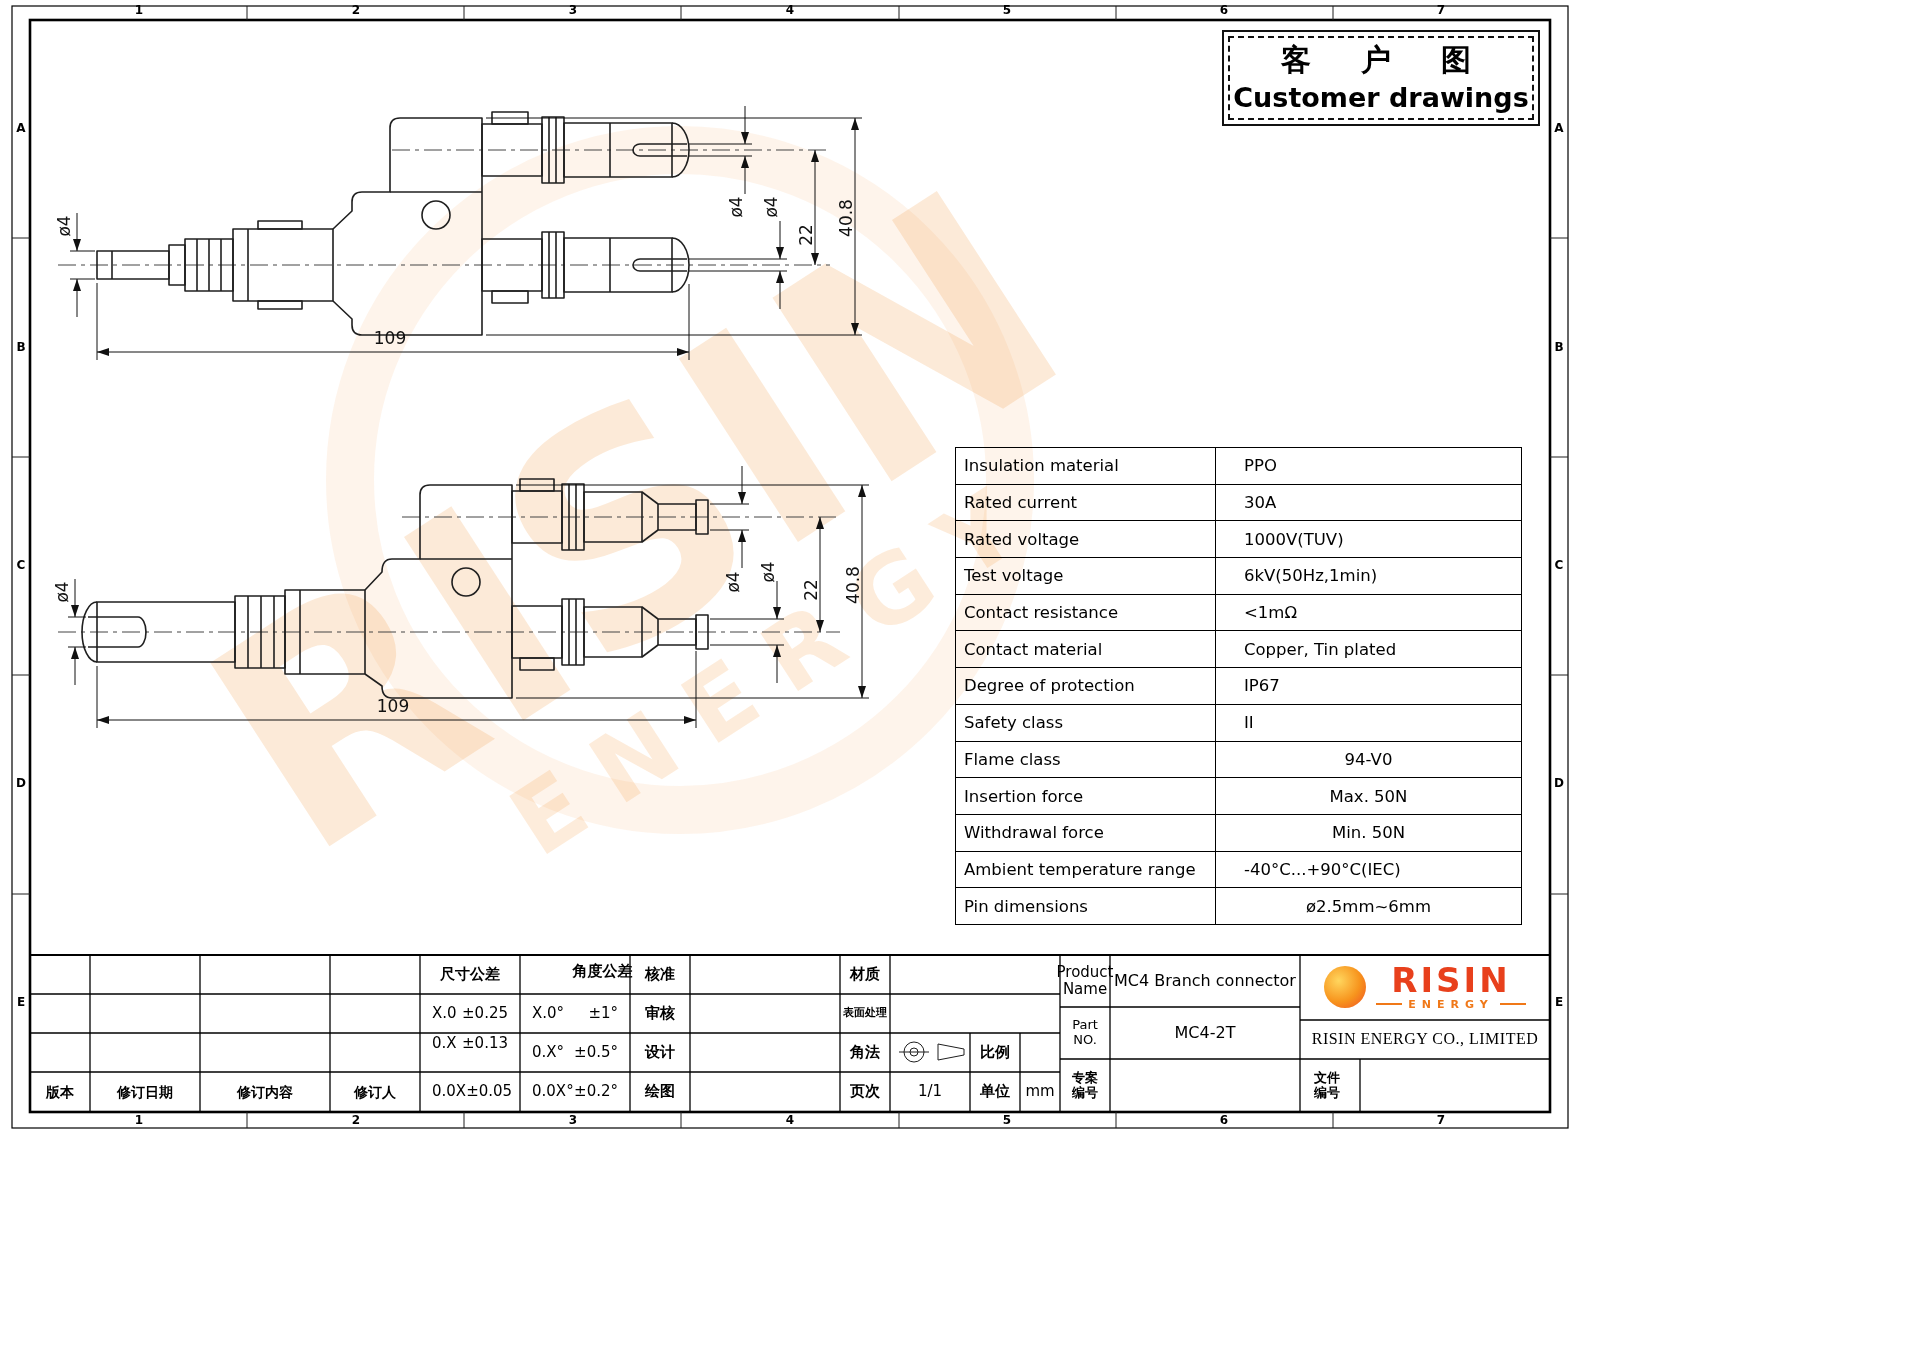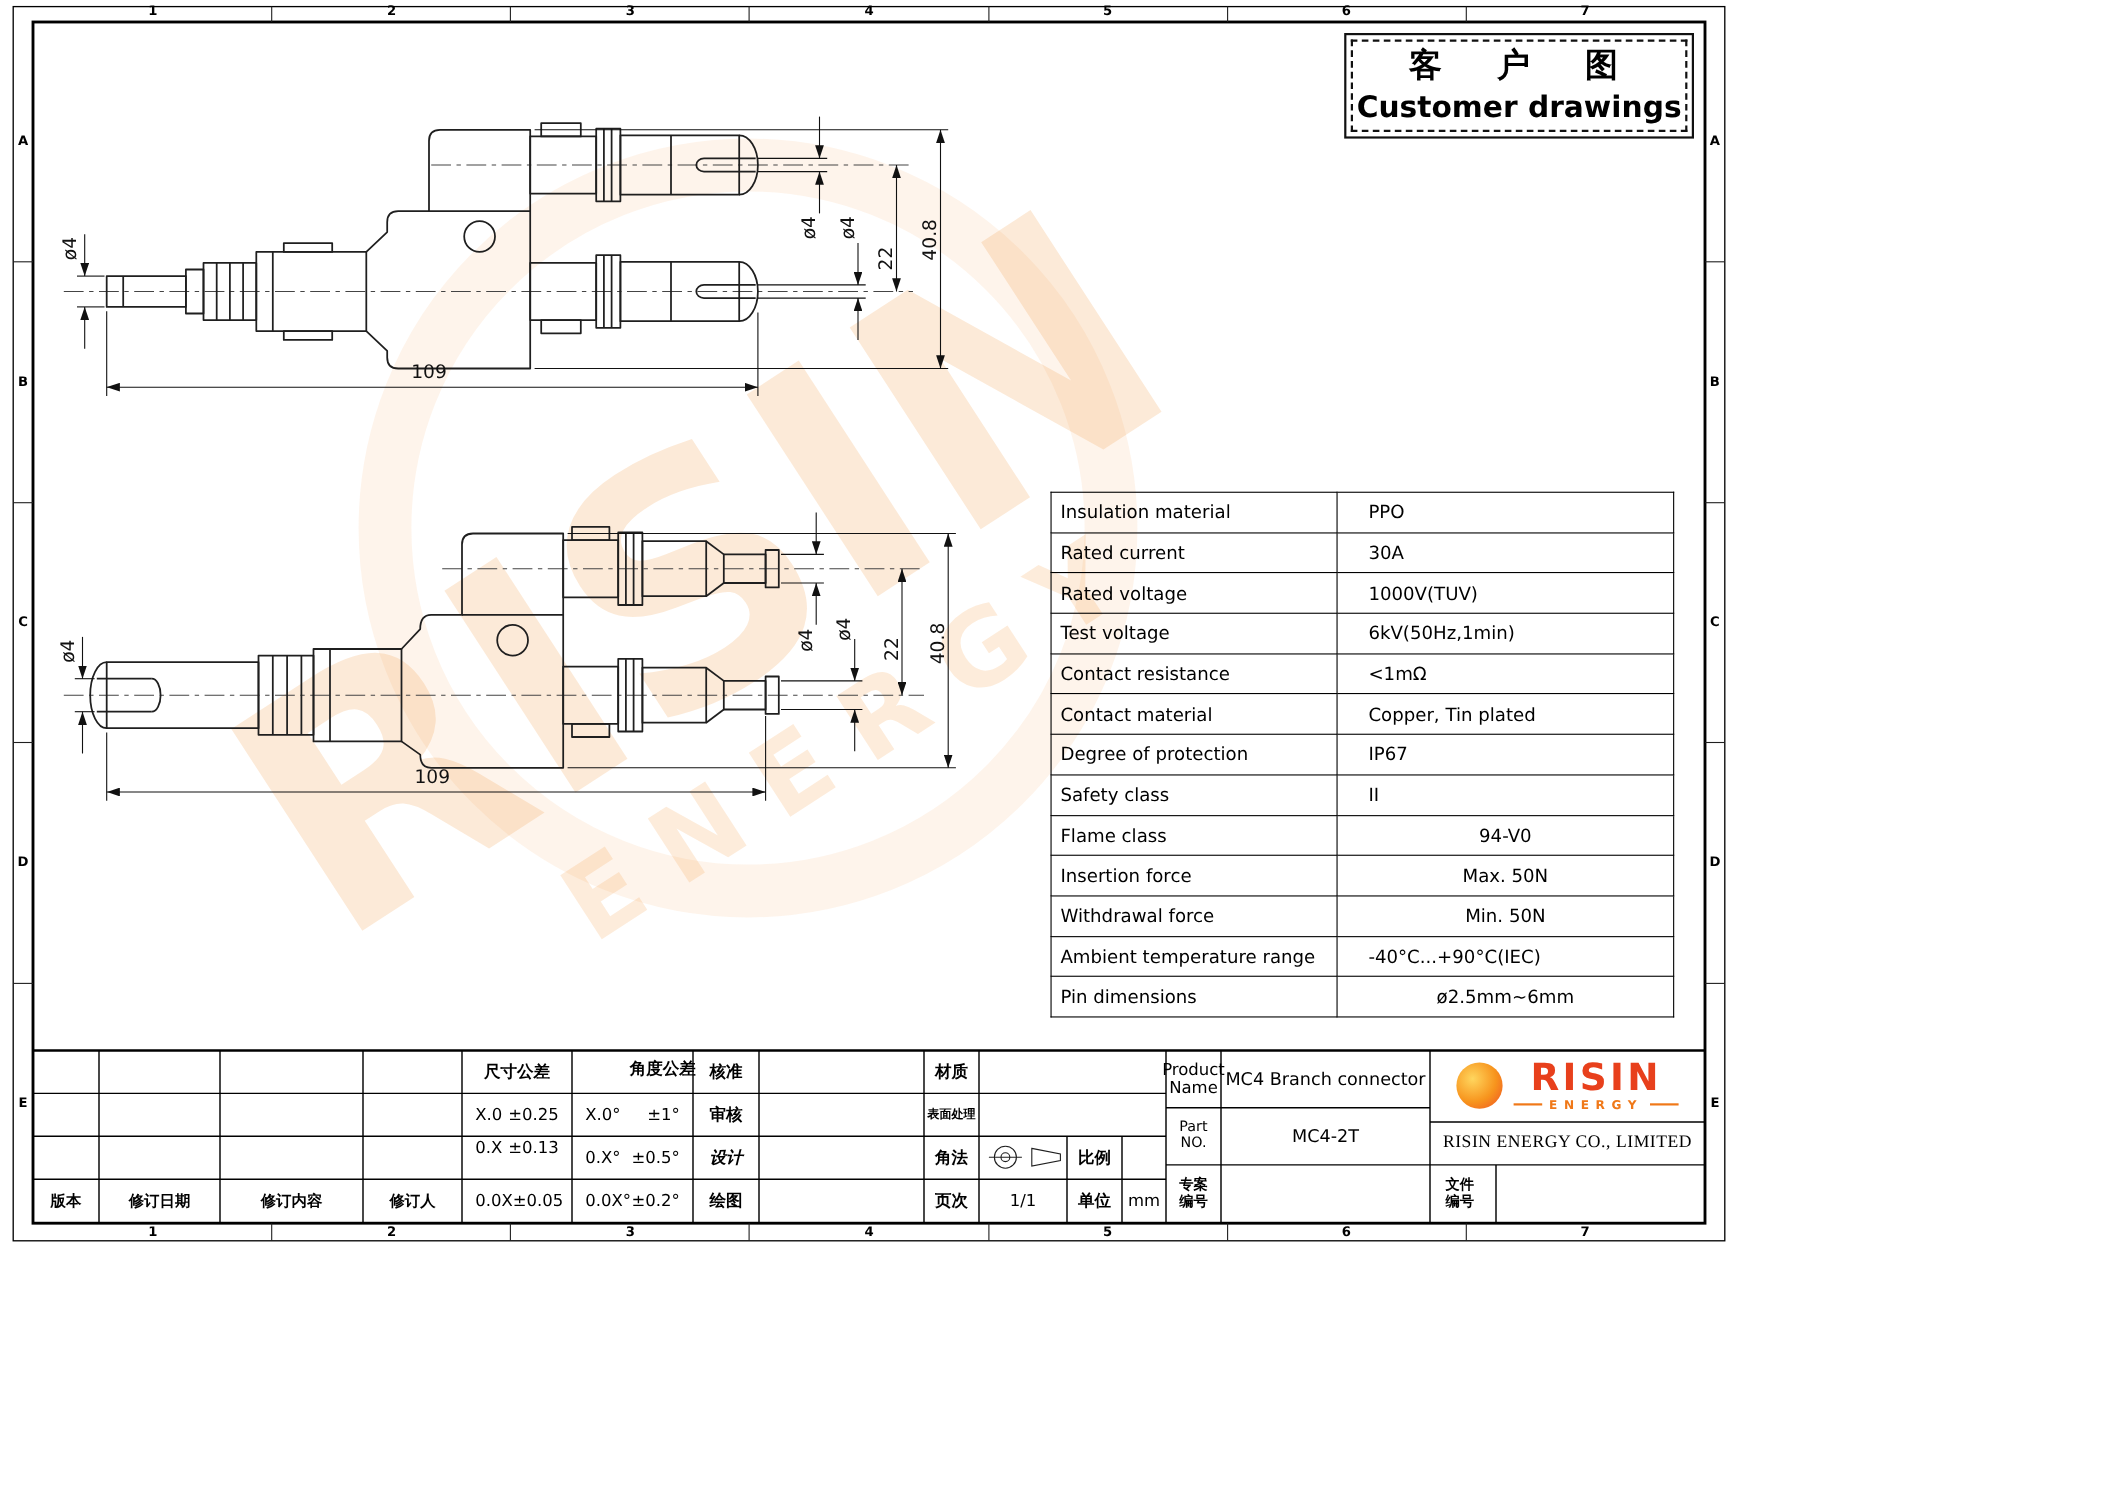--- a/index.html
+++ b/index.html
@@ -396,21 +396,21 @@
       <span>0.0X</span>
       <span>±0.05</span>
     </div>
 <div class="cell tol" style="left:520px;top:1072px;width:110px;height:40px;">
       <span>0.0X°</span>
       <span>±0.2°</span>
     </div>
 
 <div class="cell b" style="left:630px;top:955px;width:60px;height:39px;">核准</div>
 <div class="cell b" style="left:630px;top:994px;width:60px;height:39px;">审核</div>
-<div class="cell b" style="left:630px;top:1033px;width:60px;height:39px;font-style:italic;">设计</div>
+<div class="cell b" style="left:630px;top:1033px;width:60px;height:39px;">设计</div>
 <div class="cell b" style="left:630px;top:1072px;width:60px;height:40px;">绘图</div>
 
 <div class="cell b" style="left:840px;top:955px;width:50px;height:39px;">材质</div>
 <div class="cell b small" style="left:840px;top:994px;width:50px;height:39px;">表面处理</div>
 <div class="cell b" style="left:840px;top:1033px;width:50px;height:39px;">角法</div>
 <div class="cell b" style="left:970px;top:1033px;width:50px;height:39px;">比例</div>
 <div class="cell b" style="left:840px;top:1072px;width:50px;height:40px;">页次</div>
 <div class="cell" style="left:890px;top:1072px;width:80px;height:40px;">1/1</div>
 <div class="cell b" style="left:970px;top:1072px;width:50px;height:40px;">单位</div>
 <div class="cell" style="left:1020px;top:1072px;width:40px;height:40px;text-align:right;">mm</div>

